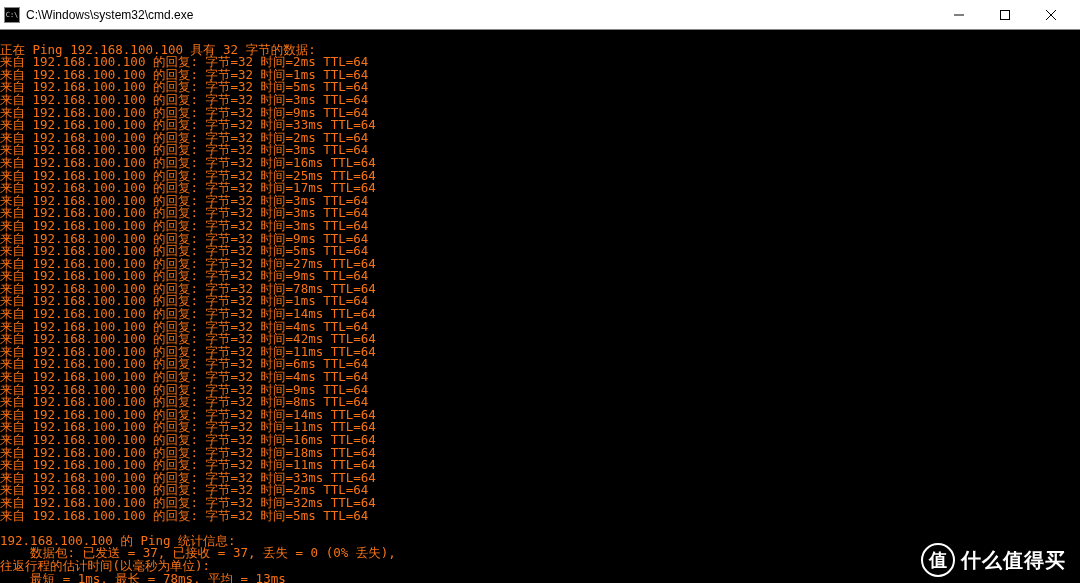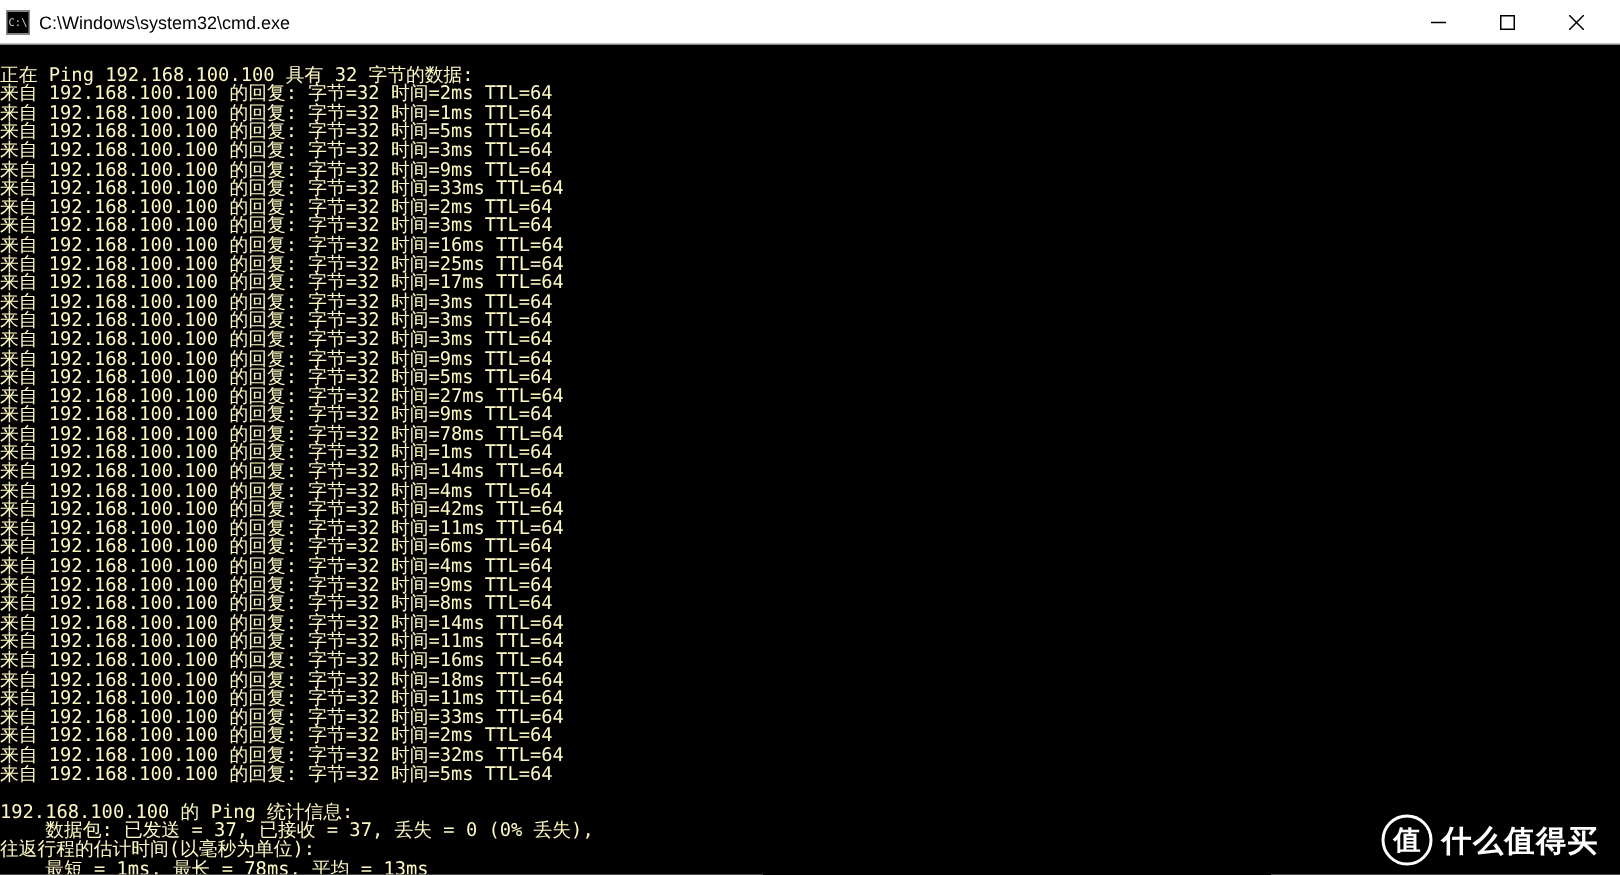--- a/index.html
+++ b/index.html
@@ -65,21 +65,21 @@
     font-size: 12px;
     color: #000;
   }
   .win-btn svg {
     width: 10px;
     height: 10px;
   }
   .console {
     flex: 1 1 auto;
     background: #000;
-    color: #fef9c3;
+    color: #f97316;
     font-family: "NSimSun", "SimSun", "Consolas", monospace;
     font-size: 12.5px;
     line-height: 12.6px;
     white-space: pre;
     padding: 1px 0 0 0;
     overflow: hidden;
   }
   .watermark {
     position: absolute;
     right: 14px;

